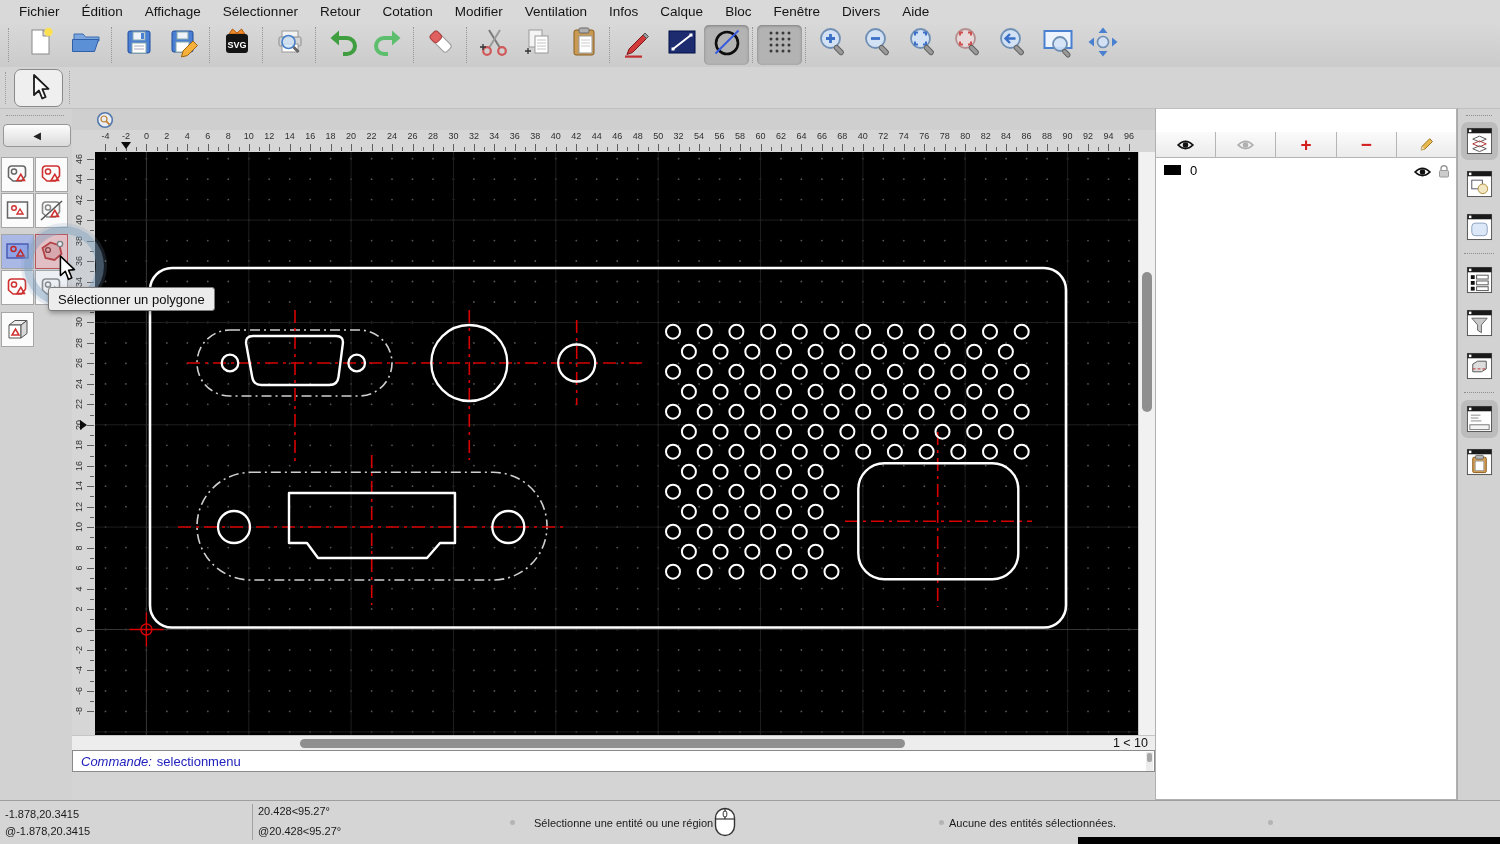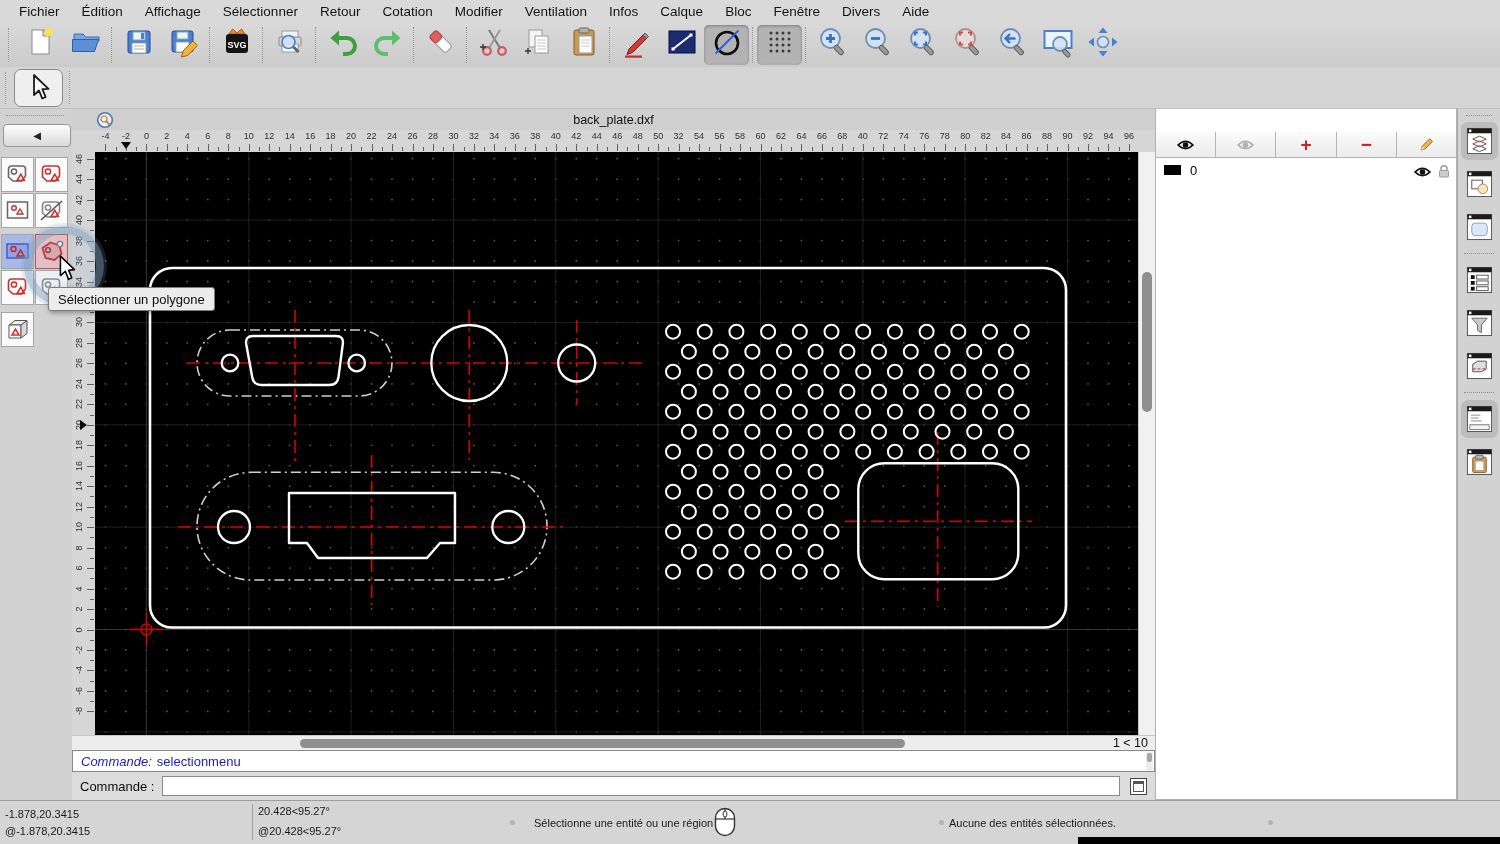--- a/index.html
+++ b/index.html
@@ -420,21 +420,20 @@
         </div>
       </div>
   </div>
 
   <div class="tabbar">
     <svg class="tabicon" viewBox="0 0 18 18">
       <circle cx="9" cy="9" r="7.3" fill="#e9edf6" stroke="#5578aa" stroke-width="1.6"></circle>
       <circle cx="8" cy="8" r="3" fill="none" stroke="#c08030" stroke-width="1.2"></circle>
       <line x1="10.3" y1="10.3" x2="13.6" y2="13.6" stroke="#c08030" stroke-width="1.8"></line>
     </svg>
-    <div class="tabtitle">back_plate.dxf</div>
   </div>
 
   <div class="hruler" id="hruler">
       <div class="htick" style="left: 33.46px; height: 7px;"></div>
       <div class="hnum" style="left: 33.46px;">-4</div>
       <div class="htick" style="left: 43.695px; height: 4px;"></div>
       <div class="htick" style="left: 53.93px; height: 7px;"></div>
       <div class="hnum" style="left: 53.93px;">-2</div>
       <div class="htick" style="left: 64.165px; height: 4px;"></div>
       <div class="htick" style="left: 74.4px; height: 7px;"></div>
@@ -2315,27 +2314,20 @@
     <div class="pageind">1 &lt; 10</div>
   </div>
 
   <div class="cmdhist">
     <span class="pfx">Commande:</span>
     <span>selectionmenu</span>
     <div class="histscroll">
         <div class="histthumb"></div>
       </div>
   </div>
-  <div class="cmdrow">
-    <span>Commande :</span>
-    <input class="cmdinput" type="text" value="" style="">
-    <div class="cmdbtn">
-        <div></div>
-      </div>
-  </div>
 
   <div class="rightpanel">
     <div class="rptools" id="layerTools">
         <div class="rptool">
           <svg width="17" height="12" viewBox="0 0 16 11">
             <path d="M1,5.5 Q8,-1.2 15,5.5 Q8,12.2 1,5.5 z" fill="none" stroke="#111" stroke-width="1.6"></path>
             <circle cx="8" cy="5.5" r="2.6" fill="#111"></circle>
           </svg>
         </div>
         <div class="rptool">

